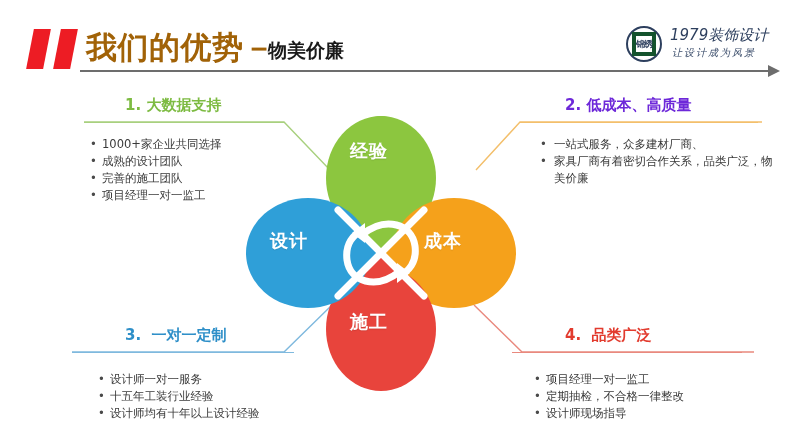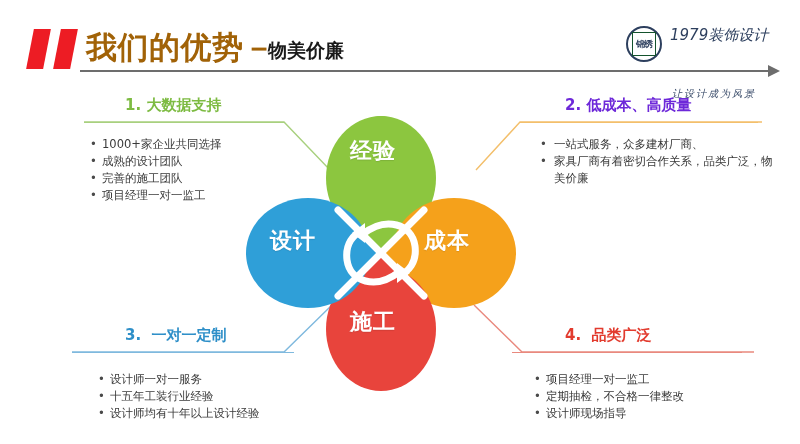--- a/index.html
+++ b/index.html
@@ -102,21 +102,21 @@
     width: 36px; height: 36px;
     border: 2px solid #2d3f5e;
     border-radius: 50%;
     box-sizing: border-box;
     display: flex;
     align-items: center;
     justify-content: center;
   }
   .logo-seal-inner {
     width: 24px; height: 24px;
-    border: 1px solid #14532d;
+    border: 4px solid #14532d;
     box-sizing: border-box;
     display: flex;
     align-items: center;
     justify-content: center;
     font-size: 9px;
     color: #2d3f5e;
     font-weight: bold;
     line-height: 1;
     letter-spacing: -1px;
   }
@@ -134,36 +134,35 @@
   .logo-tag {
     position: absolute;
     left: 46px;
     top: 22px;
     font-size: 10px;
     font-style: italic;
     color: #3b4d6b;
     letter-spacing: 2px;
     white-space: nowrap;
     line-height: 14px;
-    margin-top: 41px;
   }
 
   
   .petal-stage {
     position: absolute;
     left: 228px;
     top: 82px;
     width: 306px;
     height: 330px;
   }
   .petal-stage svg { display: block; }
   .petal-label {
     position: absolute;
     color: #ffffff;
-    font-size: 22px;
+    font-size: 18px;
     font-weight: bold;
     letter-spacing: 1px;
     white-space: nowrap;
     text-shadow: 0 1px 1px rgba(0,0,0,0.10);
     line-height: 26px;
   }
   .pl-top   { left: 122px; top: 56px; }
   .pl-right { left: 196px; top: 146px; }
   .pl-bottom{ left: 122px; top: 227px; }
   .pl-left  { left: 42px;  top: 146px; }

